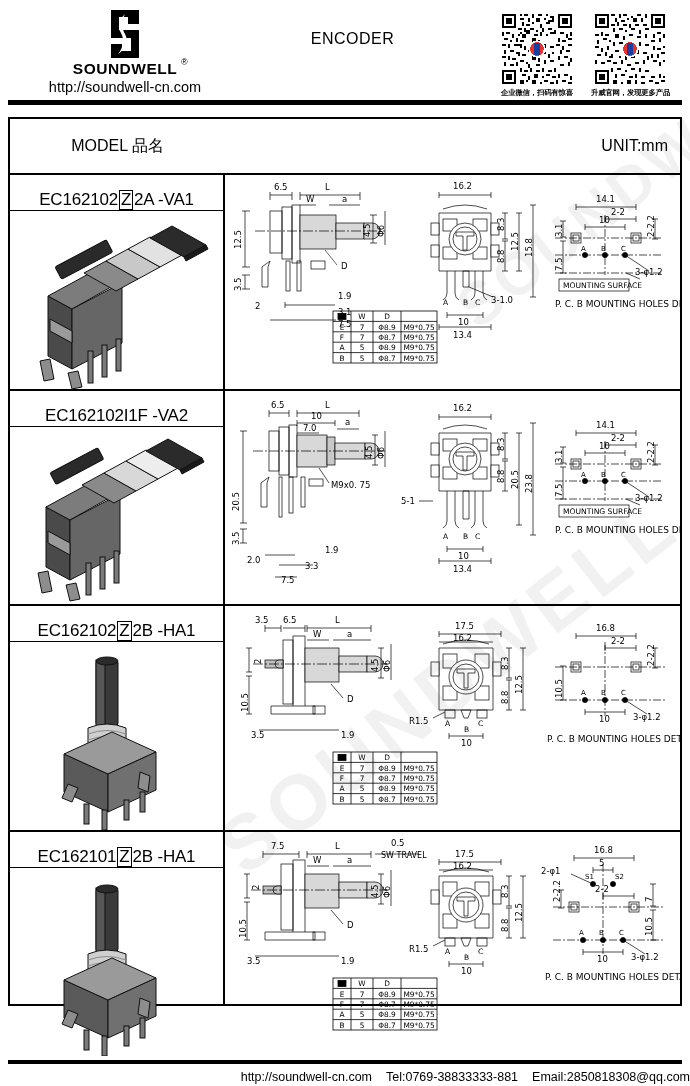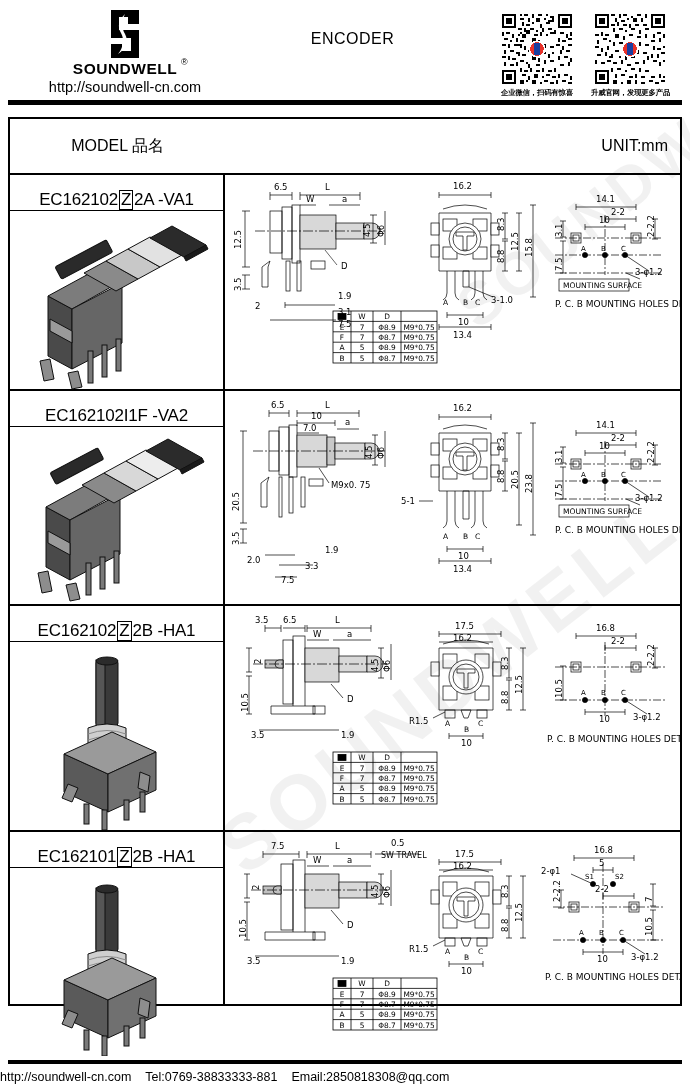--- a/index.html
+++ b/index.html
@@ -48,21 +48,21 @@
   .draw{position:absolute;left:215px;top:0;right:0;height:100%;}
 
   svg{display:block;}
   .wm{position:absolute;pointer-events:none;font-family:"Liberation Sans",sans-serif;
       font-weight:700;color:rgba(0,0,0,.055);white-space:nowrap;}
   .wm1{left:420px;top:150px;font-size:60px;transform:rotate(-38deg);letter-spacing:4px;}
   .wm2{left:170px;top:640px;font-size:78px;transform:rotate(-38deg);letter-spacing:6px;}
 
   
   .footbar{position:absolute;left:8px;bottom:22px;width:674px;height:4px;background:#000;}
-  .footer{position:absolute;left:0;bottom:2px;width:690px;text-align:left;font-size:12.5px;}
+  .footer{position:absolute;left:0;bottom:2px;width:690px;text-align:right;font-size:12.5px;}
   .footer span{white-space:nowrap;}
   .fsp{display:inline-block;width:14px;}
 </style>
 </head>
 <body>
 
 <div class="page">
 
   <div class="header">
 

